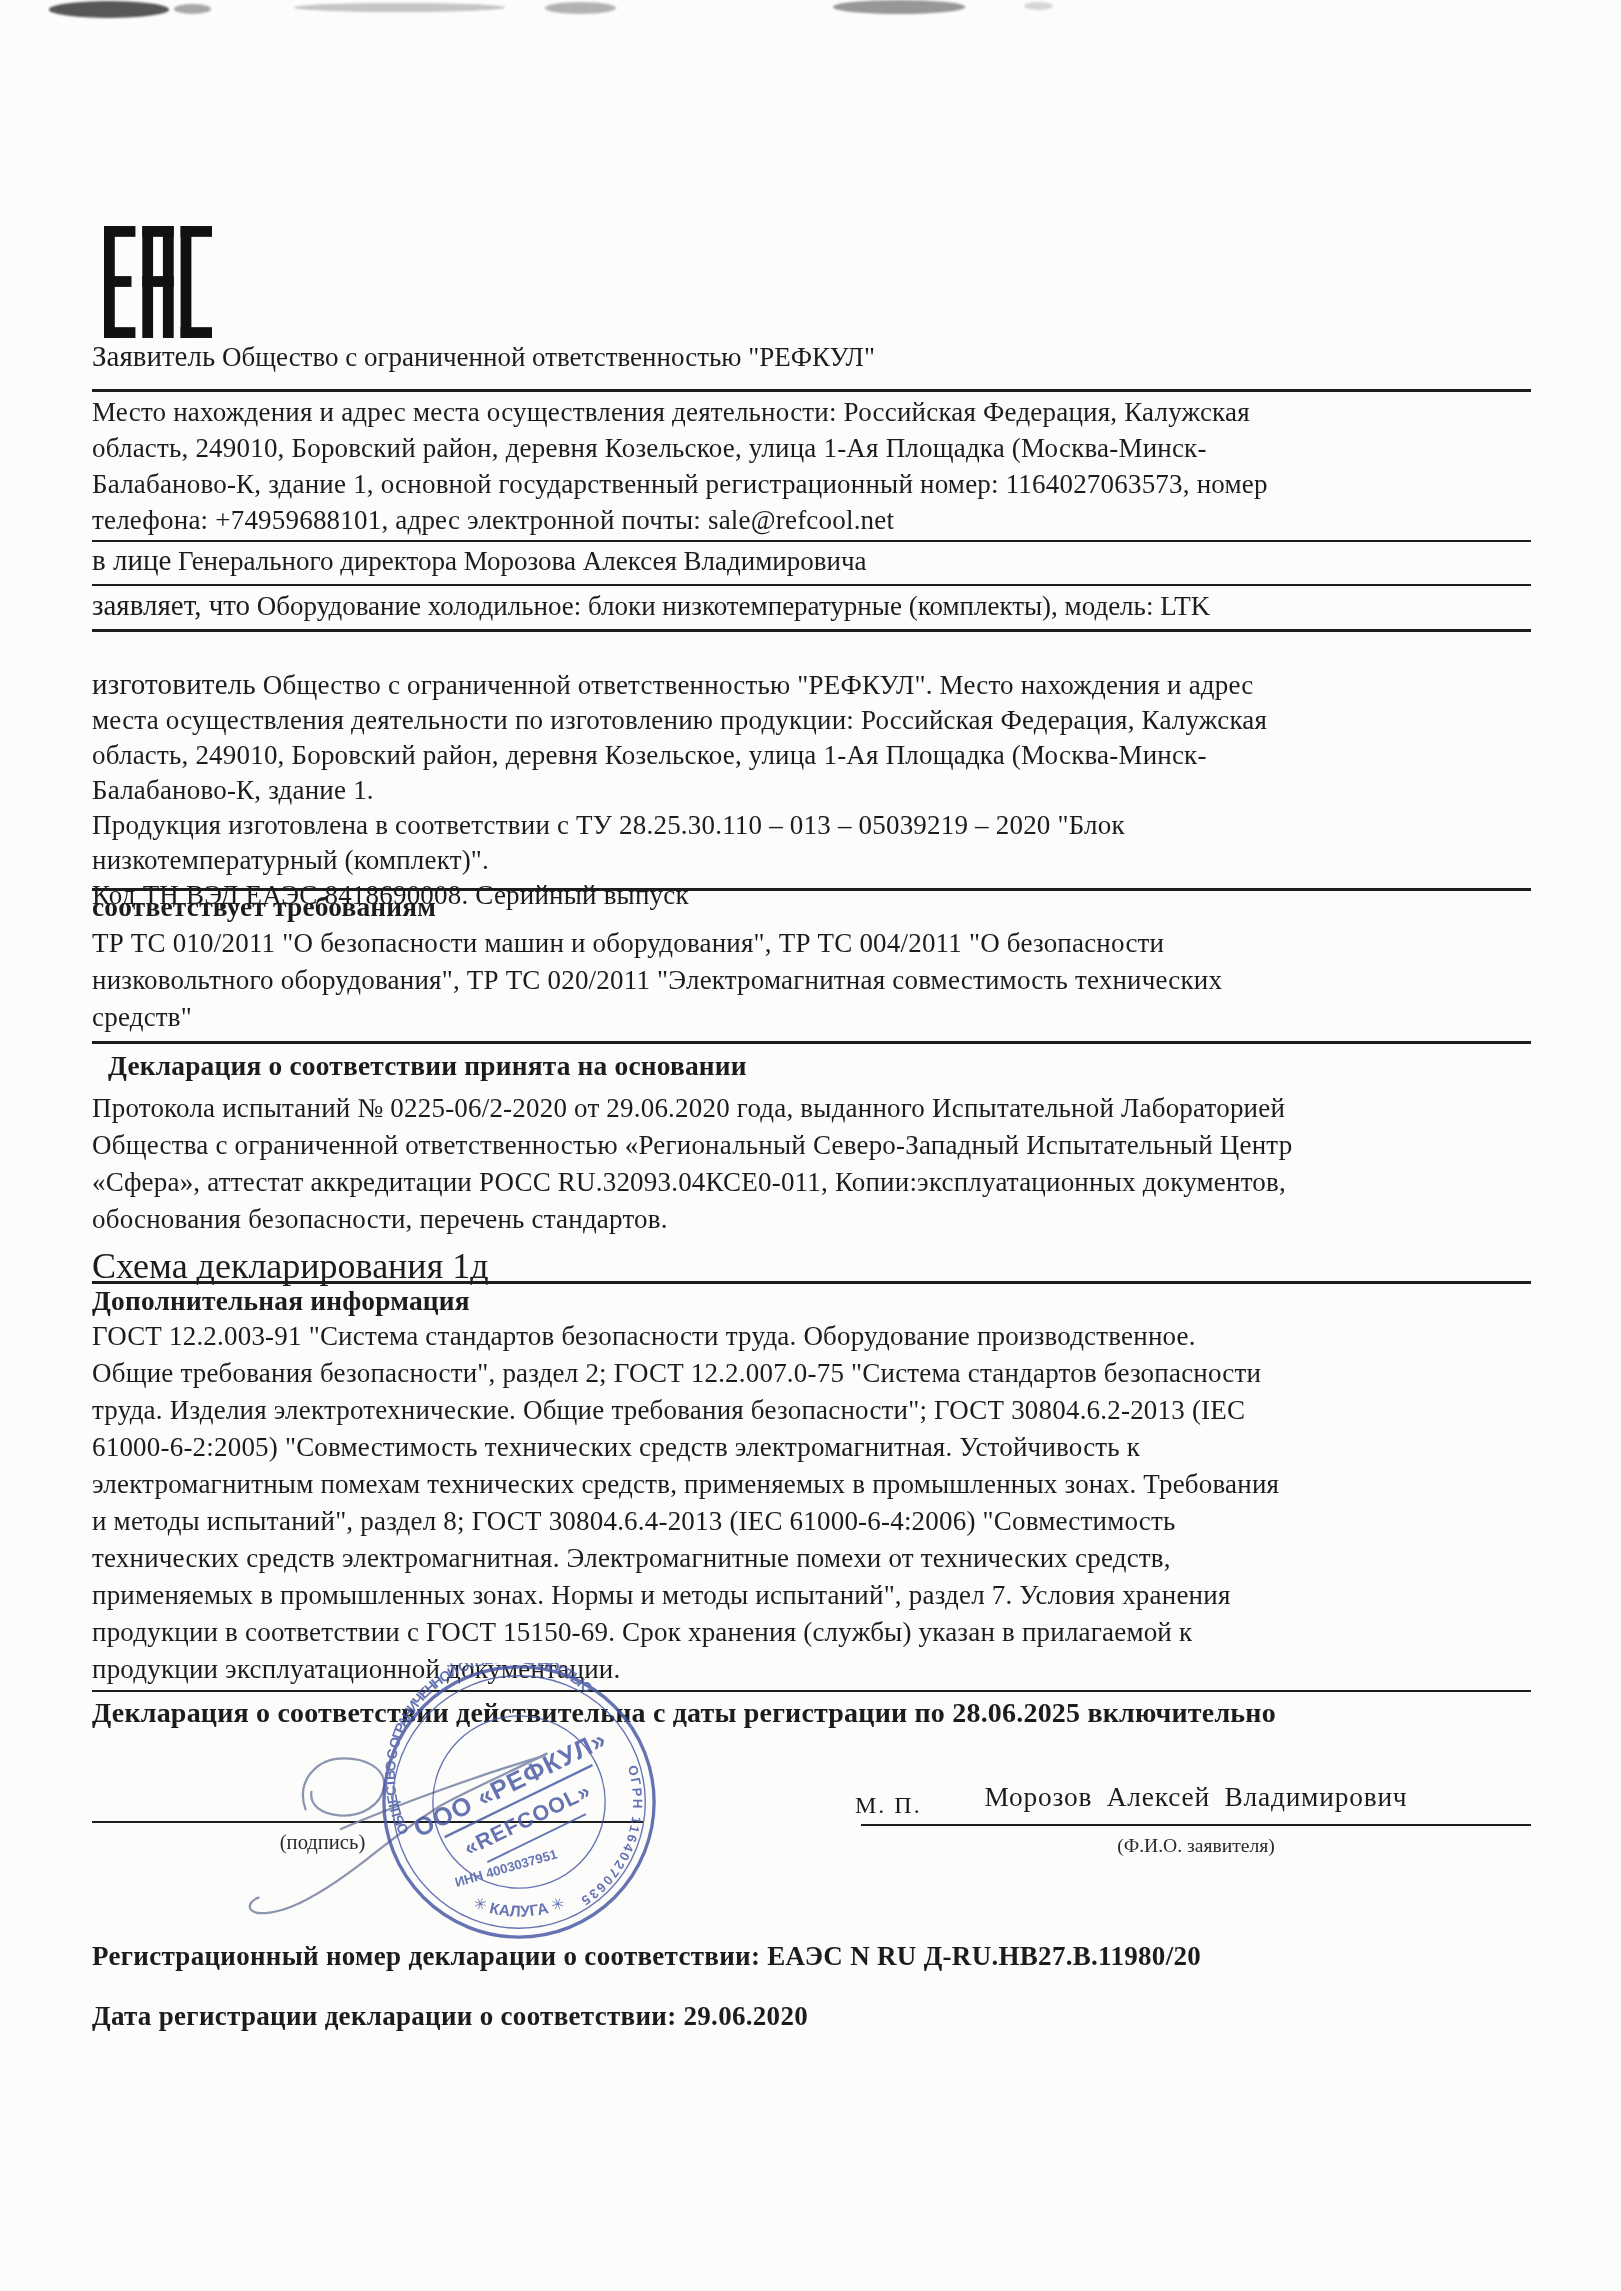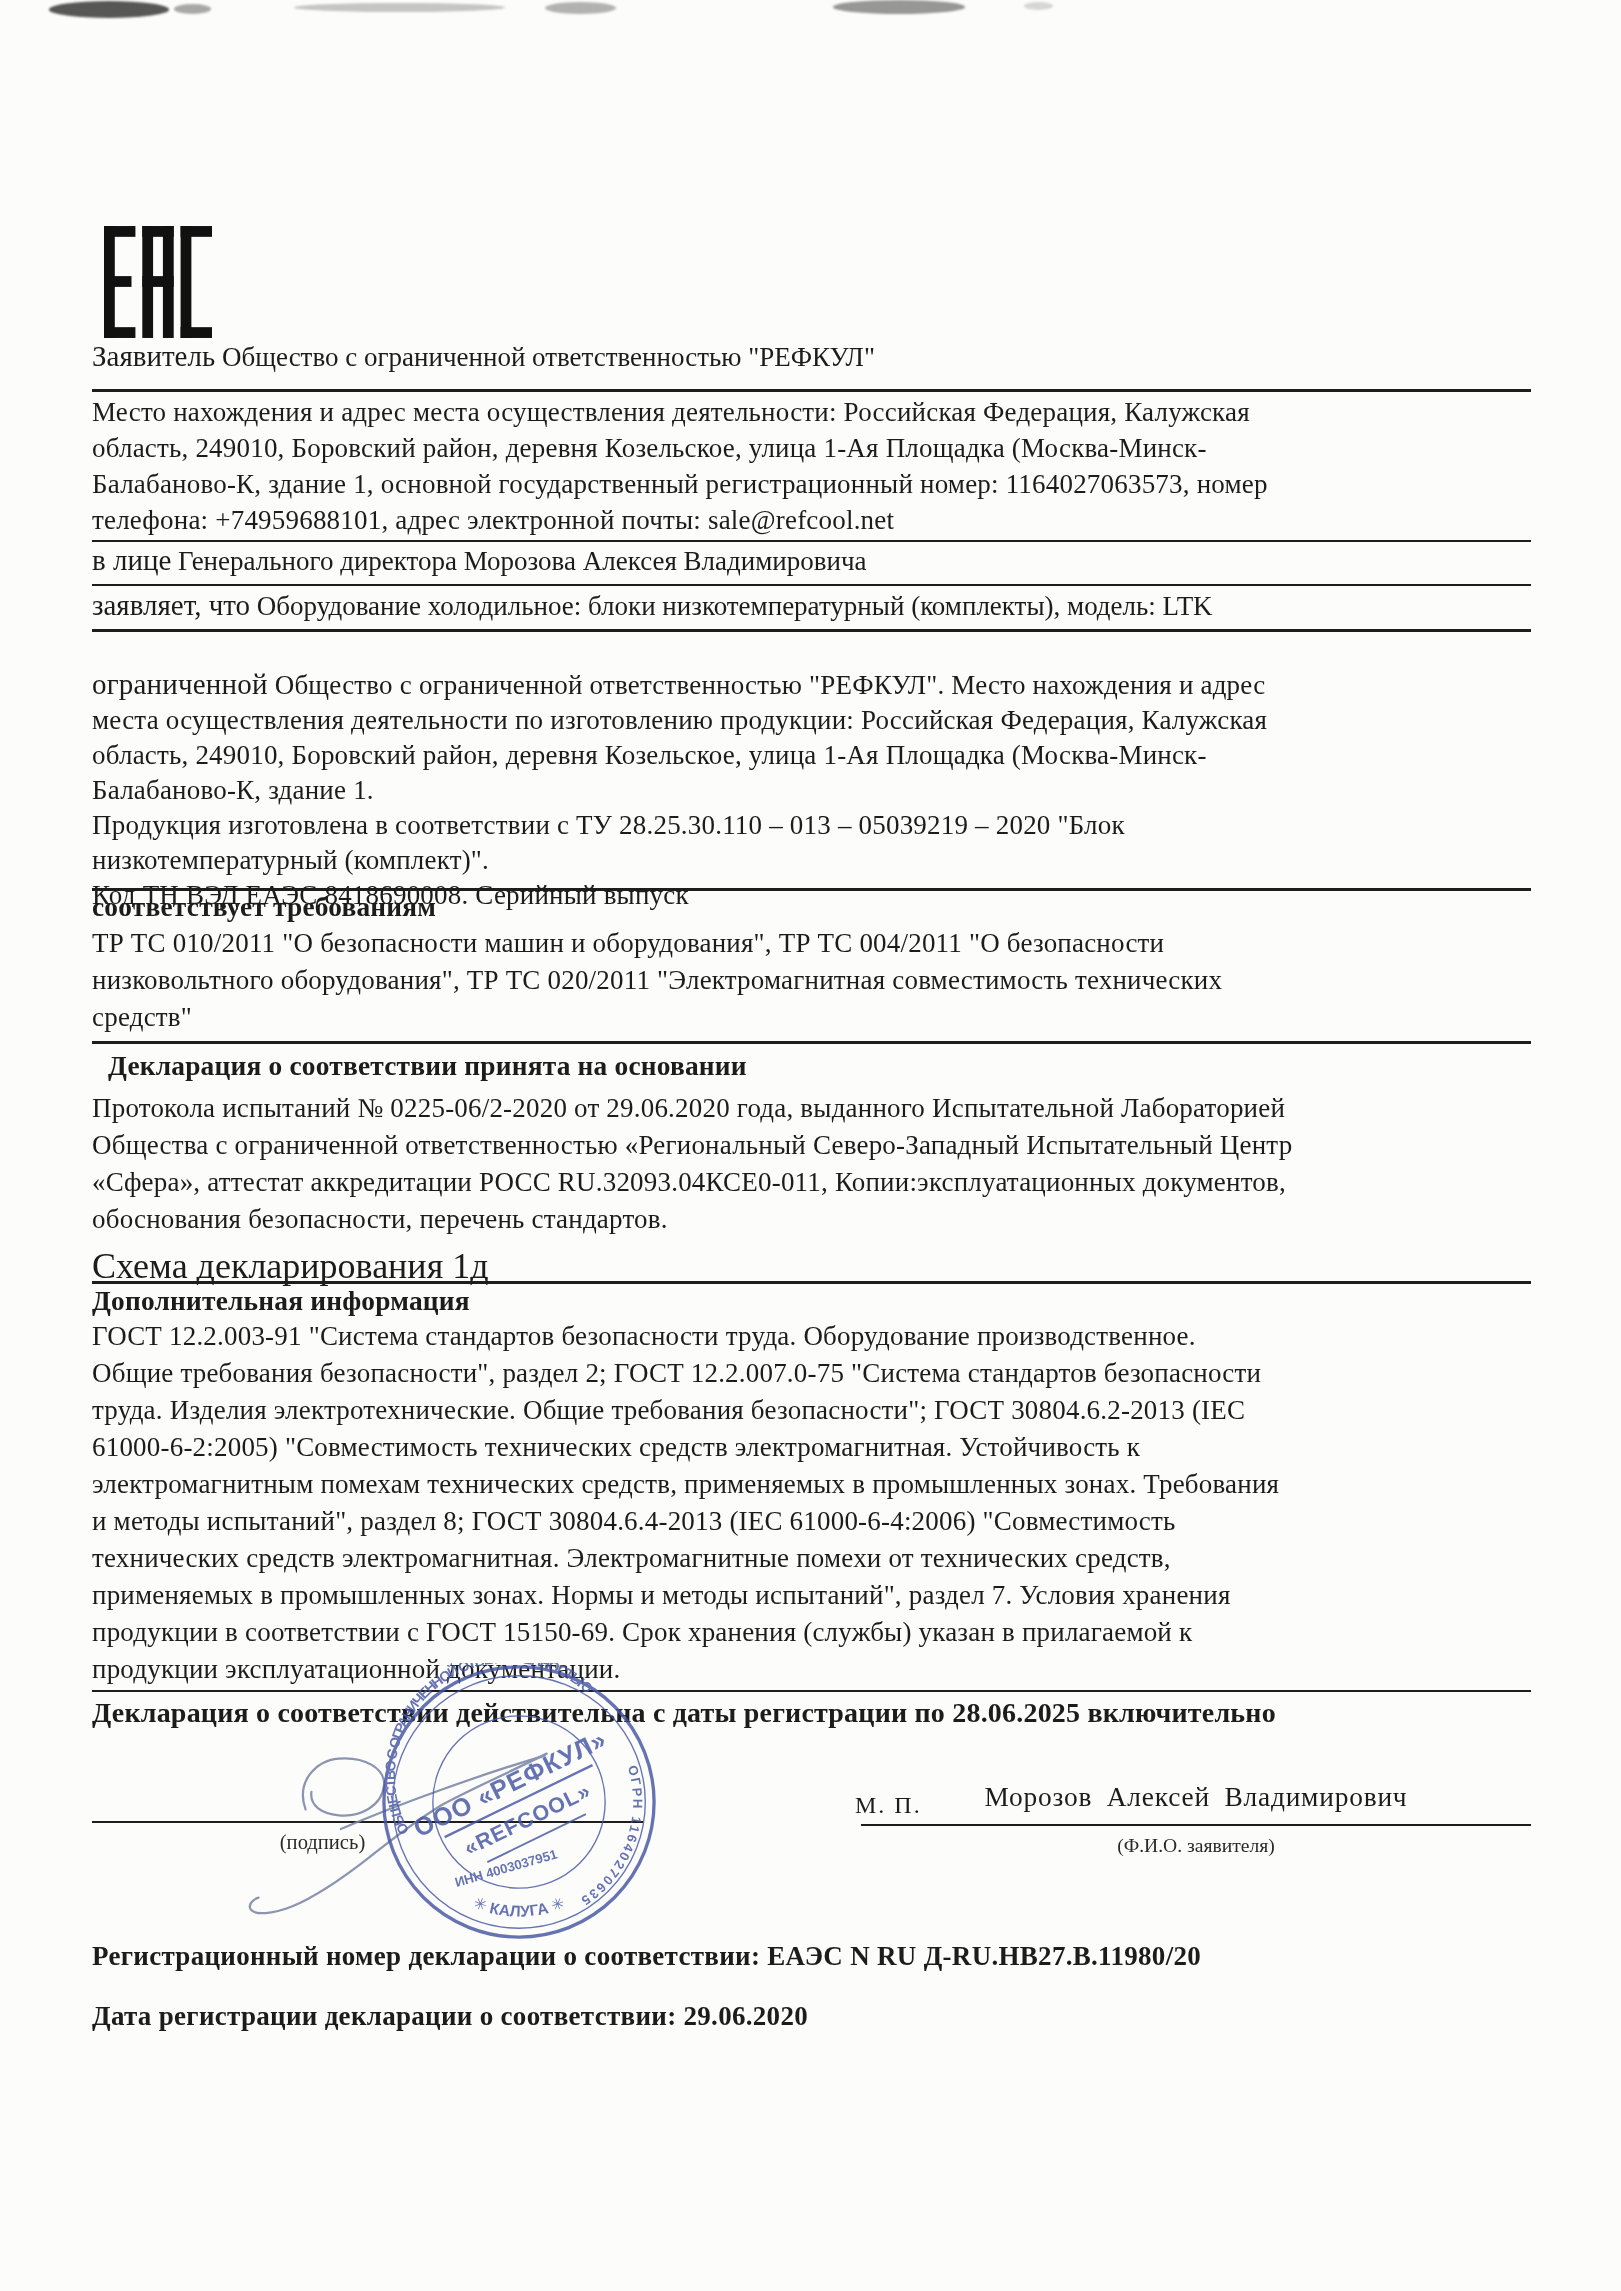--- a/index.html
+++ b/index.html
@@ -73,26 +73,26 @@
 Балабаново-К, здание 1, основной государственный регистрационный номер: 1164027063573, номер
 телефона: +74959688101, адрес электронной почты: sale@refcool.net</div>
 <div class="rule" style="left:92px;top:540px;width:1439px;"></div>
 
 <div class="abs" style="left:92px;top:544px;width:1439px;font-size:27px;">
   <span class="inline-label">в лице</span><span> Генерального директора Морозова Алексея Владимировича</span>
 </div>
 <div class="rule" style="left:92px;top:584px;width:1439px;"></div>
 
 <div class="abs" style="left:92px;top:589px;width:1439px;font-size:27px;">
-  <span class="inline-label">заявляет, что</span><span> Оборудование холодильное:  блоки низкотемпературный (комплекты), модель: LTK</span>
+  <span class="inline-label">заявляет, что</span><span> Оборудование холодильное:  блоки низкотемпературные (комплекты), модель: LTK</span>
 </div>
 <div class="rule thick" style="left:92px;top:629px;width:1439px;"></div>
 
 <div class="abs body-text" style="left:92px;top:632px;line-height:35px;">
-  <span class="inline-label">ограниченной</span><span>  Общество с ограниченной ответственностью "РЕФКУЛ". Место нахождения и адрес
+  <span class="inline-label">изготовитель</span><span>  Общество с ограниченной ответственностью "РЕФКУЛ". Место нахождения и адрес
 места осуществления деятельности по изготовлению продукции: Российская Федерация, Калужская
 область, 249010, Боровский район, деревня Козельское, улица 1-Ая Площадка (Москва-Минск-
 Балабаново-К, здание 1.
 Продукция изготовлена в соответствии с ТУ 28.25.30.110 – 013 – 05039219 – 2020 "Блок
 низкотемпературный (комплект)".
 Код ТН ВЭД ЕАЭС 8418690008. Серийный выпуск</span>
 </div>
 <div class="rule thick" style="left:92px;top:888px;width:1439px;"></div>
 
 <div class="abs heading" style="left:92px;top:892px;">соответствует требованиям</div>

